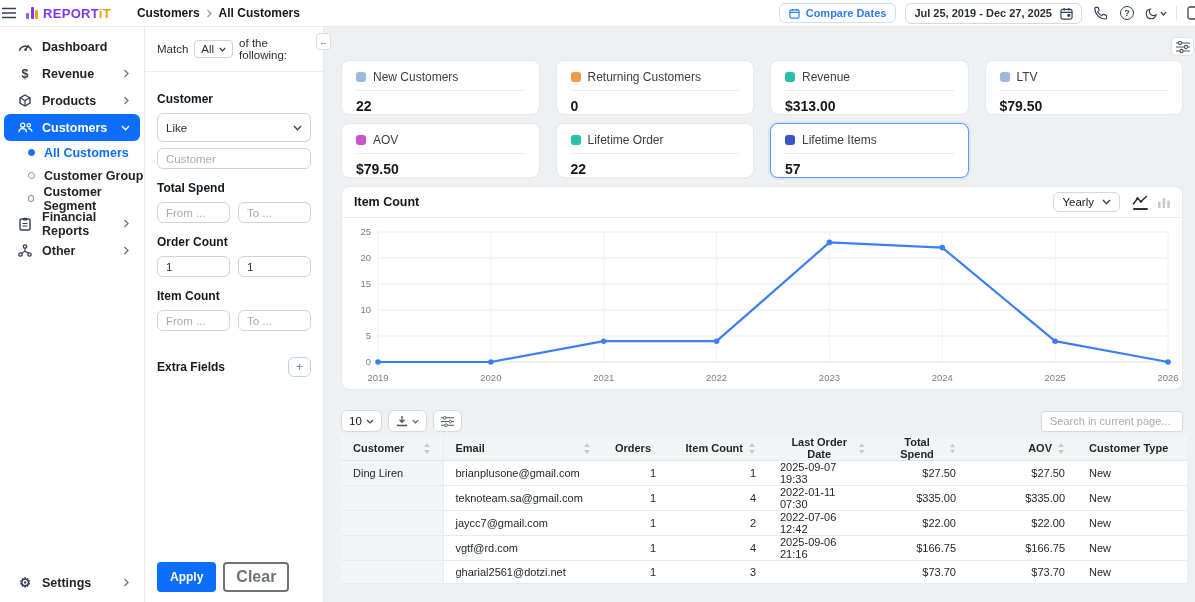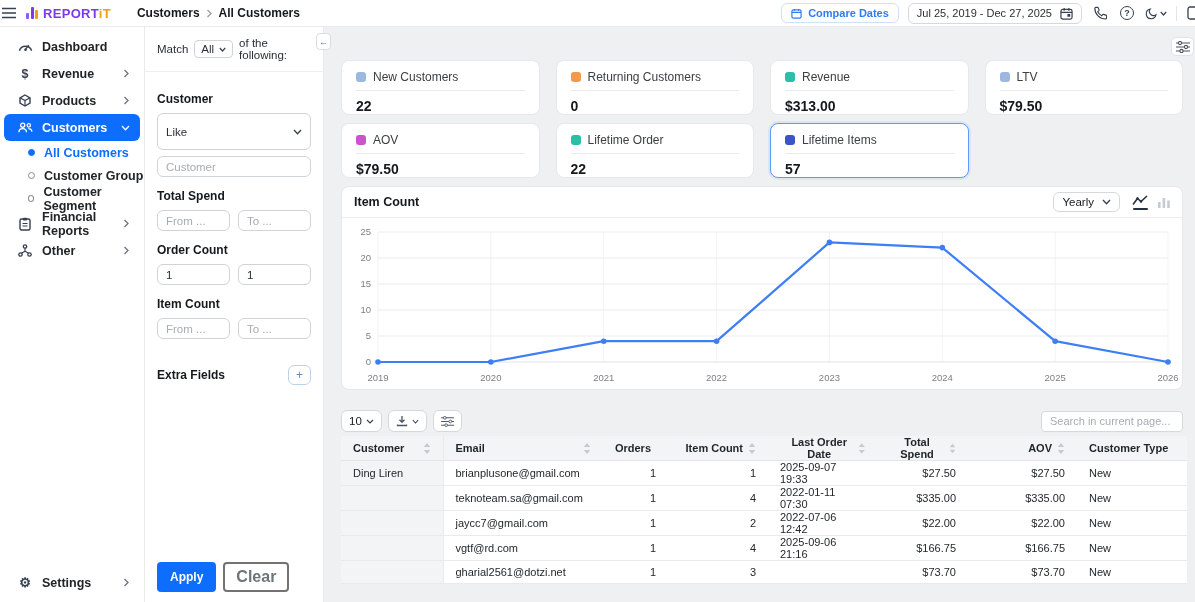--- a/index.html
+++ b/index.html
@@ -12,21 +12,21 @@
   .logo { display:flex; align-items:center; gap:5px; margin-left:8px; }
   .logo-bars { display:flex; align-items:flex-end; gap:1.5px; height:12px; }
   .logo-bars i { display:block; width:3px; border-radius:1px; }
   .brand { font-size:13px; font-weight:700; letter-spacing:.3px; }
   .brand .p1 { color:#7c3aed; } .brand .p2 { color:#f59e0b; }
   .breadcrumb { display:flex; align-items:center; gap:6px; margin-left:26px; font-weight:700; font-size:12px; }
   .tb-right { margin-left:auto; display:flex; align-items:center; gap:9px; padding-right:0; }
   .btn-compare { display:flex; align-items:center; gap:6px; border:1px solid #cfe0f7; background:#fff;
     color:#2f7df6; font-weight:700; font-size:11px; padding:3px 9px; border-radius:6px; cursor:pointer; }
   .btn-daterange { display:flex; gap:8px; border:1px solid #d5d9de; background:#fff;
-    font-weight:400; font-size:11px; padding:3px 8px; border-radius:6px; color:#2a2f36; cursor:pointer; }
+    font-weight:700; font-size:11px; padding:3px 8px; border-radius:6px; color:#2a2f36; cursor:pointer; }
   .icon-btn { display:flex; align-items:center; justify-content:center; width:18px; height:18px; cursor:pointer; color:#374151; }
   .help-circle { width:14px; height:14px; border:1.3px solid #374151; border-radius:50%; display:flex;
     align-items:center; justify-content:center; font-size:9px; font-weight:700; color:#374151; }
   .theme-btn { display:flex; align-items:center; gap:2px; cursor:pointer; }
   .tb-divider { width:1px; height:15px; background:#e3e6e9; }
   .cut-icon { margin-right:-9px; }
   .sidebar { position:absolute; left:0; top:27px; bottom:0; width:145px; background:#fff;
     border-right:1px solid #e8eaec; display:flex; flex-direction:column; padding-top:6px; z-index:20; }
   .side-item { display:flex; align-items:center; height:27px; padding:0 10px 0 12px; gap:8px;
     font-size:12.5px; font-weight:600; color:#212529; cursor:pointer; border-radius:6px; margin:0 4px; }
@@ -46,21 +46,21 @@
     border:1px solid #d9dde2; border-radius:4px; display:flex; align-items:center; justify-content:center;
     font-size:9px; color:#6b7280; cursor:pointer; z-index:25; }
   .fp-match { display:flex; align-items:center; gap:6px; padding:10px 12px; border-bottom:1px solid #eceff1;
     font-size:11.5px; color:#2a2f36; }
   .mini-select { display:flex; align-items:center; gap:5px; border:1px solid #cfd4d9; border-radius:4px;
     padding:2px 6px; background:#fff; cursor:pointer; font-size:11.5px; }
   .fp-body { padding:10px 12px 0 12px; flex:1; }
   .fp-label { font-weight:700; font-size:12px; margin:12px 0 7px; }
   .fp-label:first-child { margin-top:10px; }
   .select-box { display:flex; align-items:center; justify-content:space-between; border:1px solid #cfd4d9;
-    border-radius:6px; height:37px; padding:0 8px; font-size:11.5px; color:#2a2f36; background:#fff; cursor:pointer; }
+    border-radius:6px; height:29px; padding:0 8px; font-size:11.5px; color:#2a2f36; background:#fff; cursor:pointer; }
   .fp-input { width:100%; height:21px; border:1px solid #cfd4d9; border-radius:6px; padding:0 8px;
     font-size:11.5px; color:#2a2f36; margin-top:6px; font-family:"Liberation Sans",sans-serif; }
   .fp-input::placeholder, .search-input::placeholder { color:#a7adb4; }
   .fp-range { display:flex; gap:8px; }
   .fp-range .fp-input { margin-top:0; }
   .fp-extra { display:flex; align-items:center; justify-content:space-between; margin-top:26px; }
   .fp-extra .fp-label { margin:0; }
   .btn-plus { width:23px; height:20px; border:1px solid #bcd2ea; border-radius:6px; background:#fff;
     color:#6d8cab; font-size:12px; display:flex; align-items:center; justify-content:center; cursor:pointer; }
   .fp-footer { padding:8px 12px 10px; display:flex; gap:7px; }

